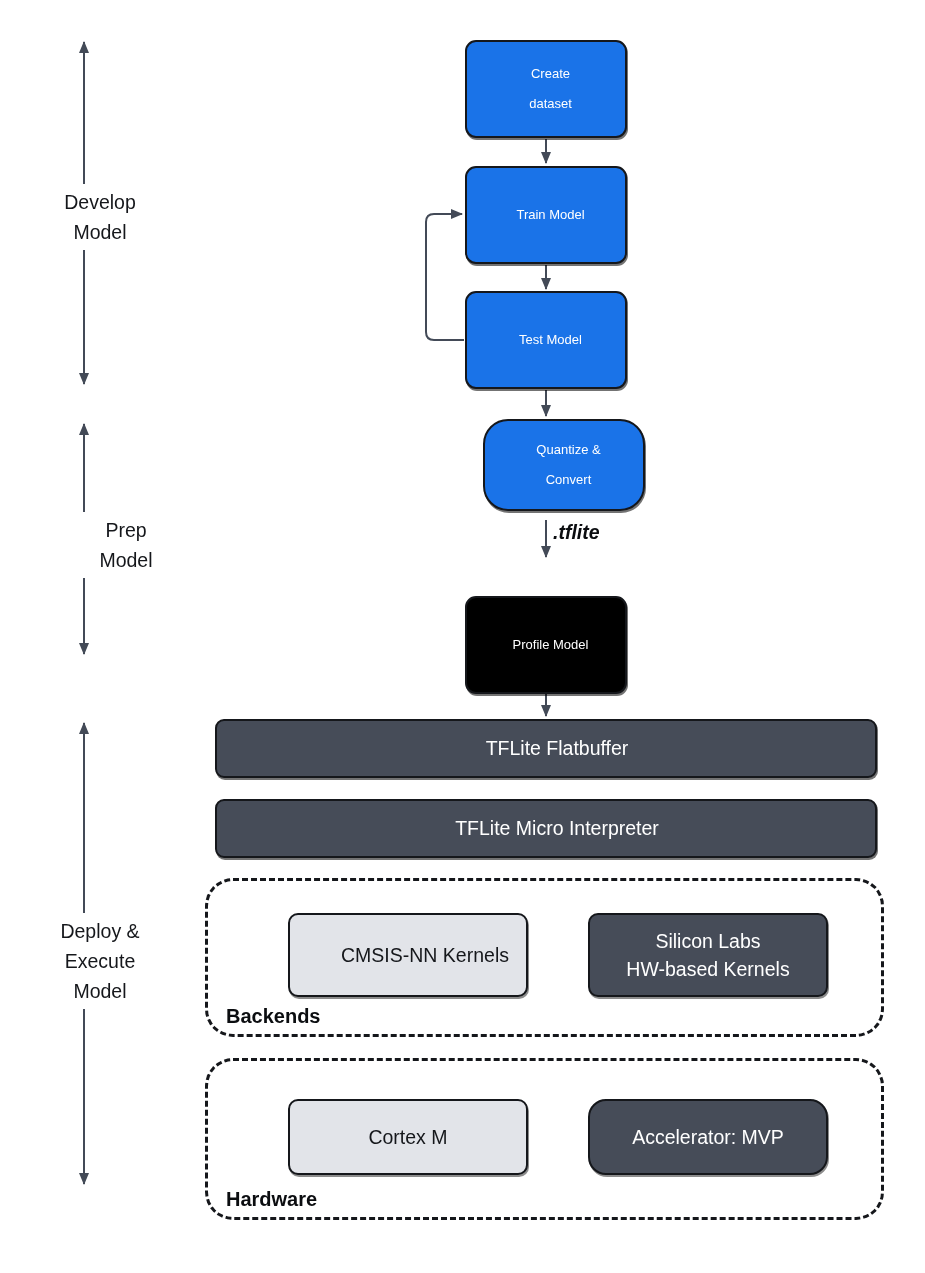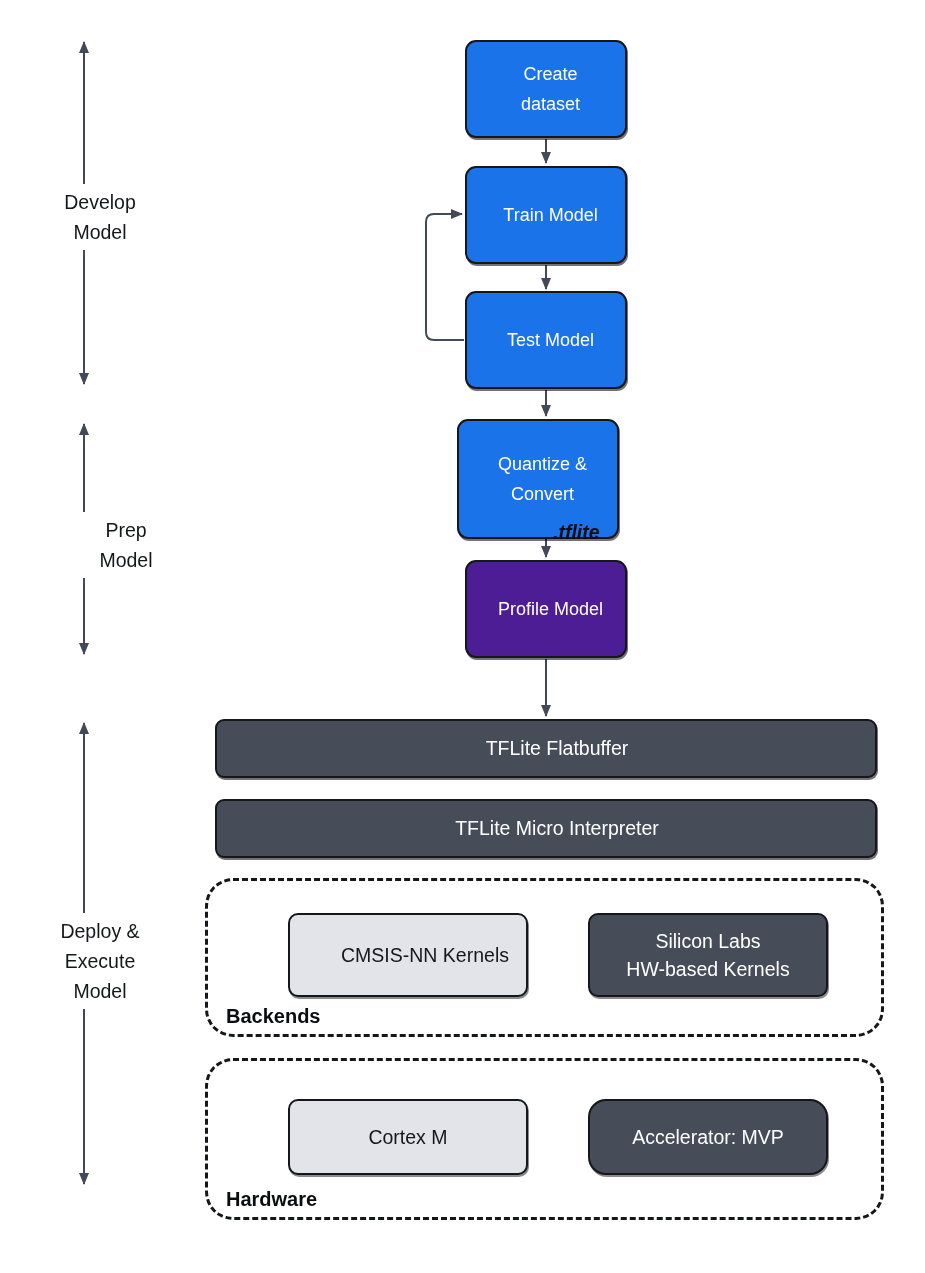--- a/index.html
+++ b/index.html
@@ -7,26 +7,26 @@
     position:relative;width:925px;height:1273px;background:#ffffff;
     font-family:"Liberation Sans",sans-serif;overflow:hidden;
   }
   .connectors{position:absolute;left:0;top:0;width:925px;height:1273px;}
 
   
   .node{
     position:absolute;width:162px;box-sizing:border-box;
     border:2.5px solid #15171b;border-radius:11px;
     display:flex;align-items:center;justify-content:center;text-align:center;
-    color:#ffffff;font-size:18px;line-height:30px;white-space:pre-line;
+    color:#ffffff;font-size:13px;line-height:30px;white-space:pre-line;
     box-shadow:1px 2px 0 rgba(0,0,0,.55);
     padding-left:9px;
   }
   .node.blue{background:#1a73e8;}
-  .node.dark{background:#4c1d95;}
+  .node.dark{background:#000000;margin-top:36px;}
 
   
   .bar{
     position:absolute;left:215px;width:662px;height:59px;box-sizing:border-box;
     background:#464c58;border:2.5px solid #15171b;border-radius:9px;
     display:flex;align-items:center;justify-content:center;
     color:#ffffff;font-size:19.5px;box-shadow:1px 2px 0 rgba(0,0,0,.55);padding-left:22px;
   }
 
   
@@ -90,21 +90,21 @@
   <div class="side-label" style="top:512px;margin-left:26px;">Prep
 Model</div>
   <div class="side-label" style="top:913px;">Deploy &amp;
 Execute
 Model</div>
 
   <div class="node blue" style="left:465px;top:40px;height:98px;">Create
 dataset</div>
   <div class="node blue" style="left:465px;top:166px;height:98px;">Train Model</div>
   <div class="node blue" style="left:465px;top:291px;height:98px;">Test Model</div>
-  <div class="node blue" style="left:457px;top:419px;height:120px;">Quantize &amp;
+  <div class="node blue" style="left:483px;top:419px;height:92px;border-radius:25px;">Quantize &amp;
 Convert</div>
   <div class="node dark" style="left:465px;top:560px;height:98px;">Profile Model</div>
 
   <div class="tflite-note">.tflite</div>
 
   <div class="bar" style="top:719px;">TFLite Flatbuffer</div>
   <div class="bar" style="top:799px;">TFLite Micro Interpreter</div>
 
   <div class="group" style="top:878px;height:159px;">
     <div class="chip light" style="left:80px;top:32px;height:84px;padding-left:34px;">CMSIS-NN Kernels</div>

